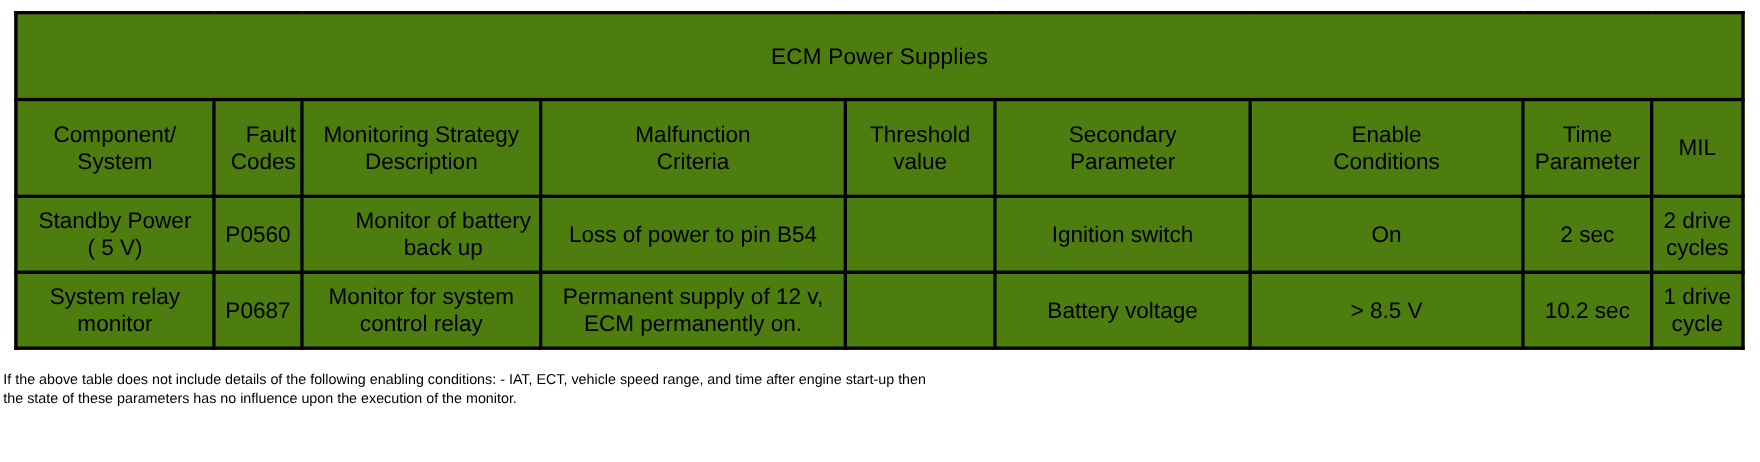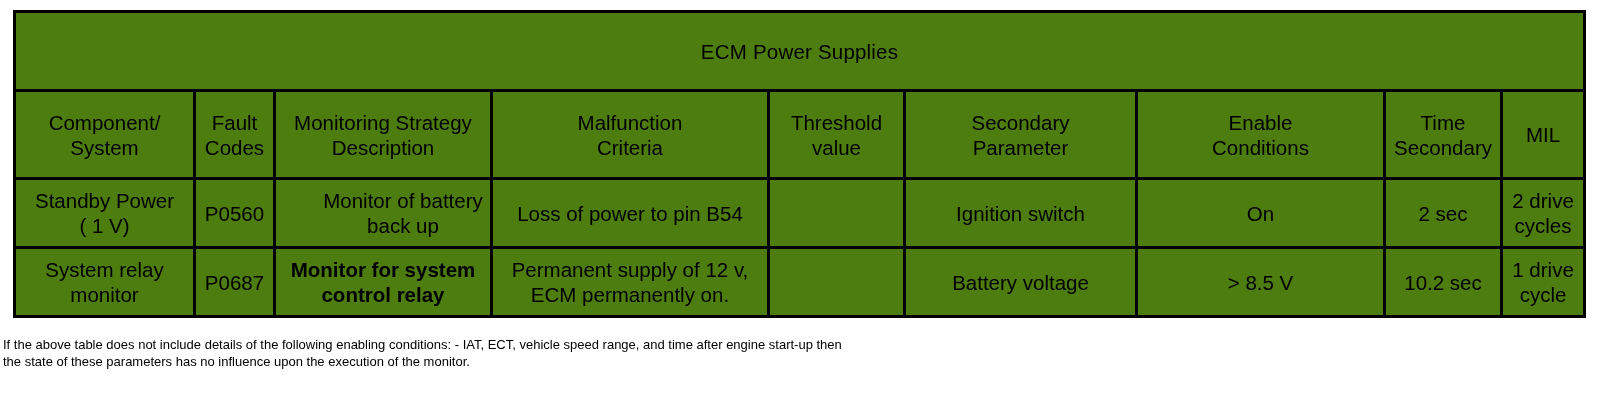--- a/index.html
+++ b/index.html
@@ -109,57 +109,57 @@
         <col class="c-mil">
       </colgroup>
       <tbody>
         <tr>
           <td class="title-cell" colspan="9">ECM Power Supplies</td>
         </tr>
 
         <tr class="head-row">
           <td style="white-space: pre-line;">Component/
 System</td>
-          <td style="white-space: pre-line;">Fault
+          <td style="white-space: pre-line; text-align: right;">Fault
 Codes</td>
           <td style="white-space: pre-line; margin-top: 20px;">Monitoring Strategy
 Description</td>
           <td style="white-space: pre-line;">Malfunction
 Criteria</td>
           <td style="white-space: pre-line;">Threshold
 value</td>
           <td style="white-space: pre-line;">Secondary
 Parameter</td>
           <td style="white-space: pre-line;">Enable
 Conditions</td>
           <td style="white-space: pre-line;">Time
-Secondary</td>
+Parameter</td>
           <td>MIL</td>
         </tr>
 
         <tr class="data-row">
           <td style="white-space: pre-line;">Standby Power
-( 1 V)</td>
+( 5 V)</td>
           <td>P0560</td>
           <td style="white-space: pre-line; padding-left: 44px;">Monitor of battery
 back up</td>
           <td>Loss of power to pin B54</td>
           <td></td>
           <td>Ignition switch</td>
           <td>On</td>
           <td>2 sec</td>
           <td style="white-space: pre-line;">2 drive
 cycles</td>
         </tr>
 
         <tr class="data-row">
           <td style="white-space: pre-line; margin-left: 16px;">System relay
 monitor</td>
           <td>P0687</td>
-          <td style="white-space: pre-line; font-weight: bold;">Monitor for system
+          <td style="white-space: pre-line;">Monitor for system
 control relay</td>
           <td style="white-space: pre-line;">Permanent supply of 12 v,
 ECM permanently on.</td>
           <td></td>
           <td>Battery voltage</td>
           <td>&gt; 8.5 V</td>
           <td>10.2 sec</td>
           <td style="white-space: pre-line;">1 drive
 cycle</td>
         </tr>

